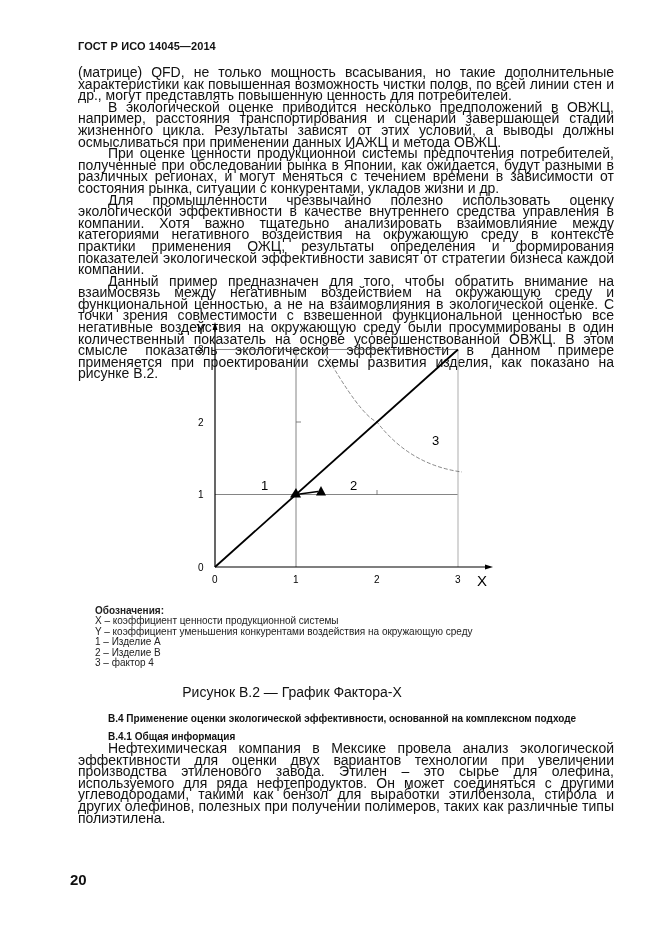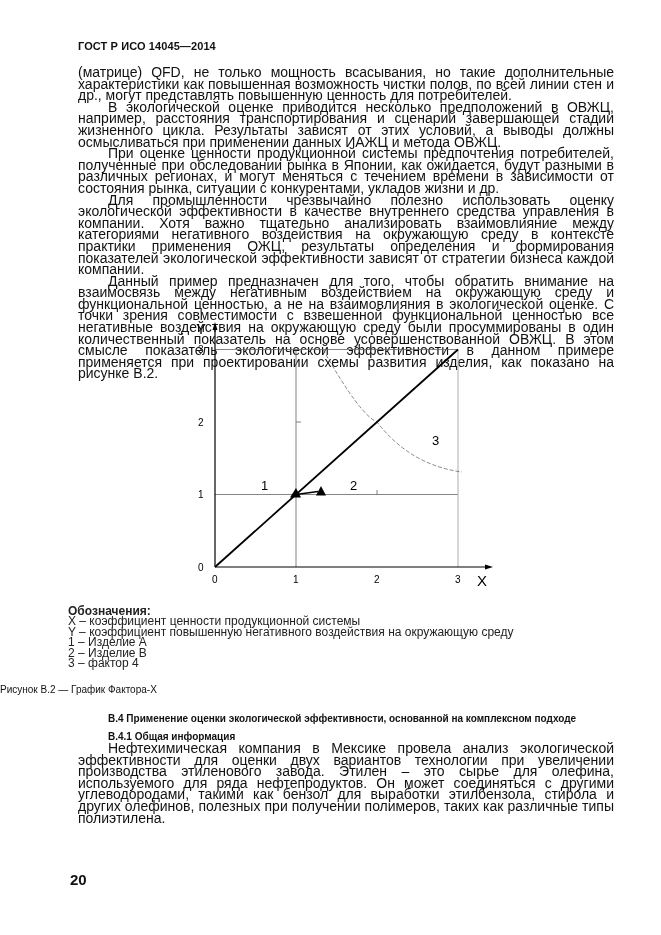--- a/index.html
+++ b/index.html
@@ -3,23 +3,23 @@
 <meta charset="utf-8">
 <style>
   html, body { margin: 0; padding: 0; background: #ffffff; }
   body { width: 661px; height: 935px; position: relative; overflow: hidden;
          font-family: "Liberation Sans", sans-serif; color: #111; }
   .header { position: absolute; left: 78px; top: 40px; font-size: 11px; font-weight: bold; letter-spacing: 0.1px; }
   .body-text { position: absolute; left: 78px; width: 536px; font-size: 14px; line-height: 11.6px; text-align: justify; }
   .body-text p { margin: 0; }
   .body-text p.indent { text-indent: 30px; }
   .chart { position: absolute; left: 190px; top: 315px; width: 310px; height: 280px; }
-  .legend { position: absolute; left: 68px; top: 606px; font-size: 12px; line-height: 10.4px; color: #222; }
+  .legend { position: absolute; left: 95px; top: 606px; font-size: 10px; line-height: 10.4px; color: #222; }
   .legend .title { font-weight: bold; }
-  .caption { position: absolute; left: 0; width: 584px; top: 684px; text-align: left; font-size: 10px; }
+  .caption { position: absolute; left: 0; width: 584px; top: 684px; text-align: center; font-size: 14px; }
   .section-h { position: absolute; left: 108px; font-size: 10px; font-weight: bold; }
   .page-num { position: absolute; left: 70px; top: 871px; font-size: 15px; font-weight: bold; text-align: right; }
 </style>
 </head>
 <body>
 
 <div class="header">ГОСТ Р ИСО 14045—2014</div>
 
 <div class="body-text" style="top:67px;">
   <p>(матрице) QFD, не только мощность всасывания, но такие дополнительные характеристики как повышенная возможность чистки полов, по всей линии стен и др., могут представлять повышенную ценность для потребителей.</p>
@@ -70,21 +70,21 @@
       <text x="71" y="175">1</text>
       <text x="160" y="175">2</text>
       <text x="242" y="130">3</text>
     </g>
   </svg>
 </div>
 
 <div class="legend">
   <div class="title">Обозначения:</div>
   <div>X – коэффициент ценности продукционной системы</div>
-  <div>Y – коэффициент повышенную негативного воздействия на окружающую среду</div>
+  <div>Y – коэффициент уменьшения конкурентами воздействия на окружающую среду</div>
   <div>1 – Изделие A</div>
   <div>2 – Изделие B</div>
   <div>3 – фактор 4</div>
 </div>
 
 <div class="caption">Рисунок В.2 — График Фактора-Х</div>
 
 <div class="section-h" style="top:713px;">В.4 Применение оценки экологической эффективности, основанной на комплексном подходе</div>
 <div class="section-h" style="top:731px;">В.4.1 Общая информация</div>
 <div class="body-text" style="top:743px;">

